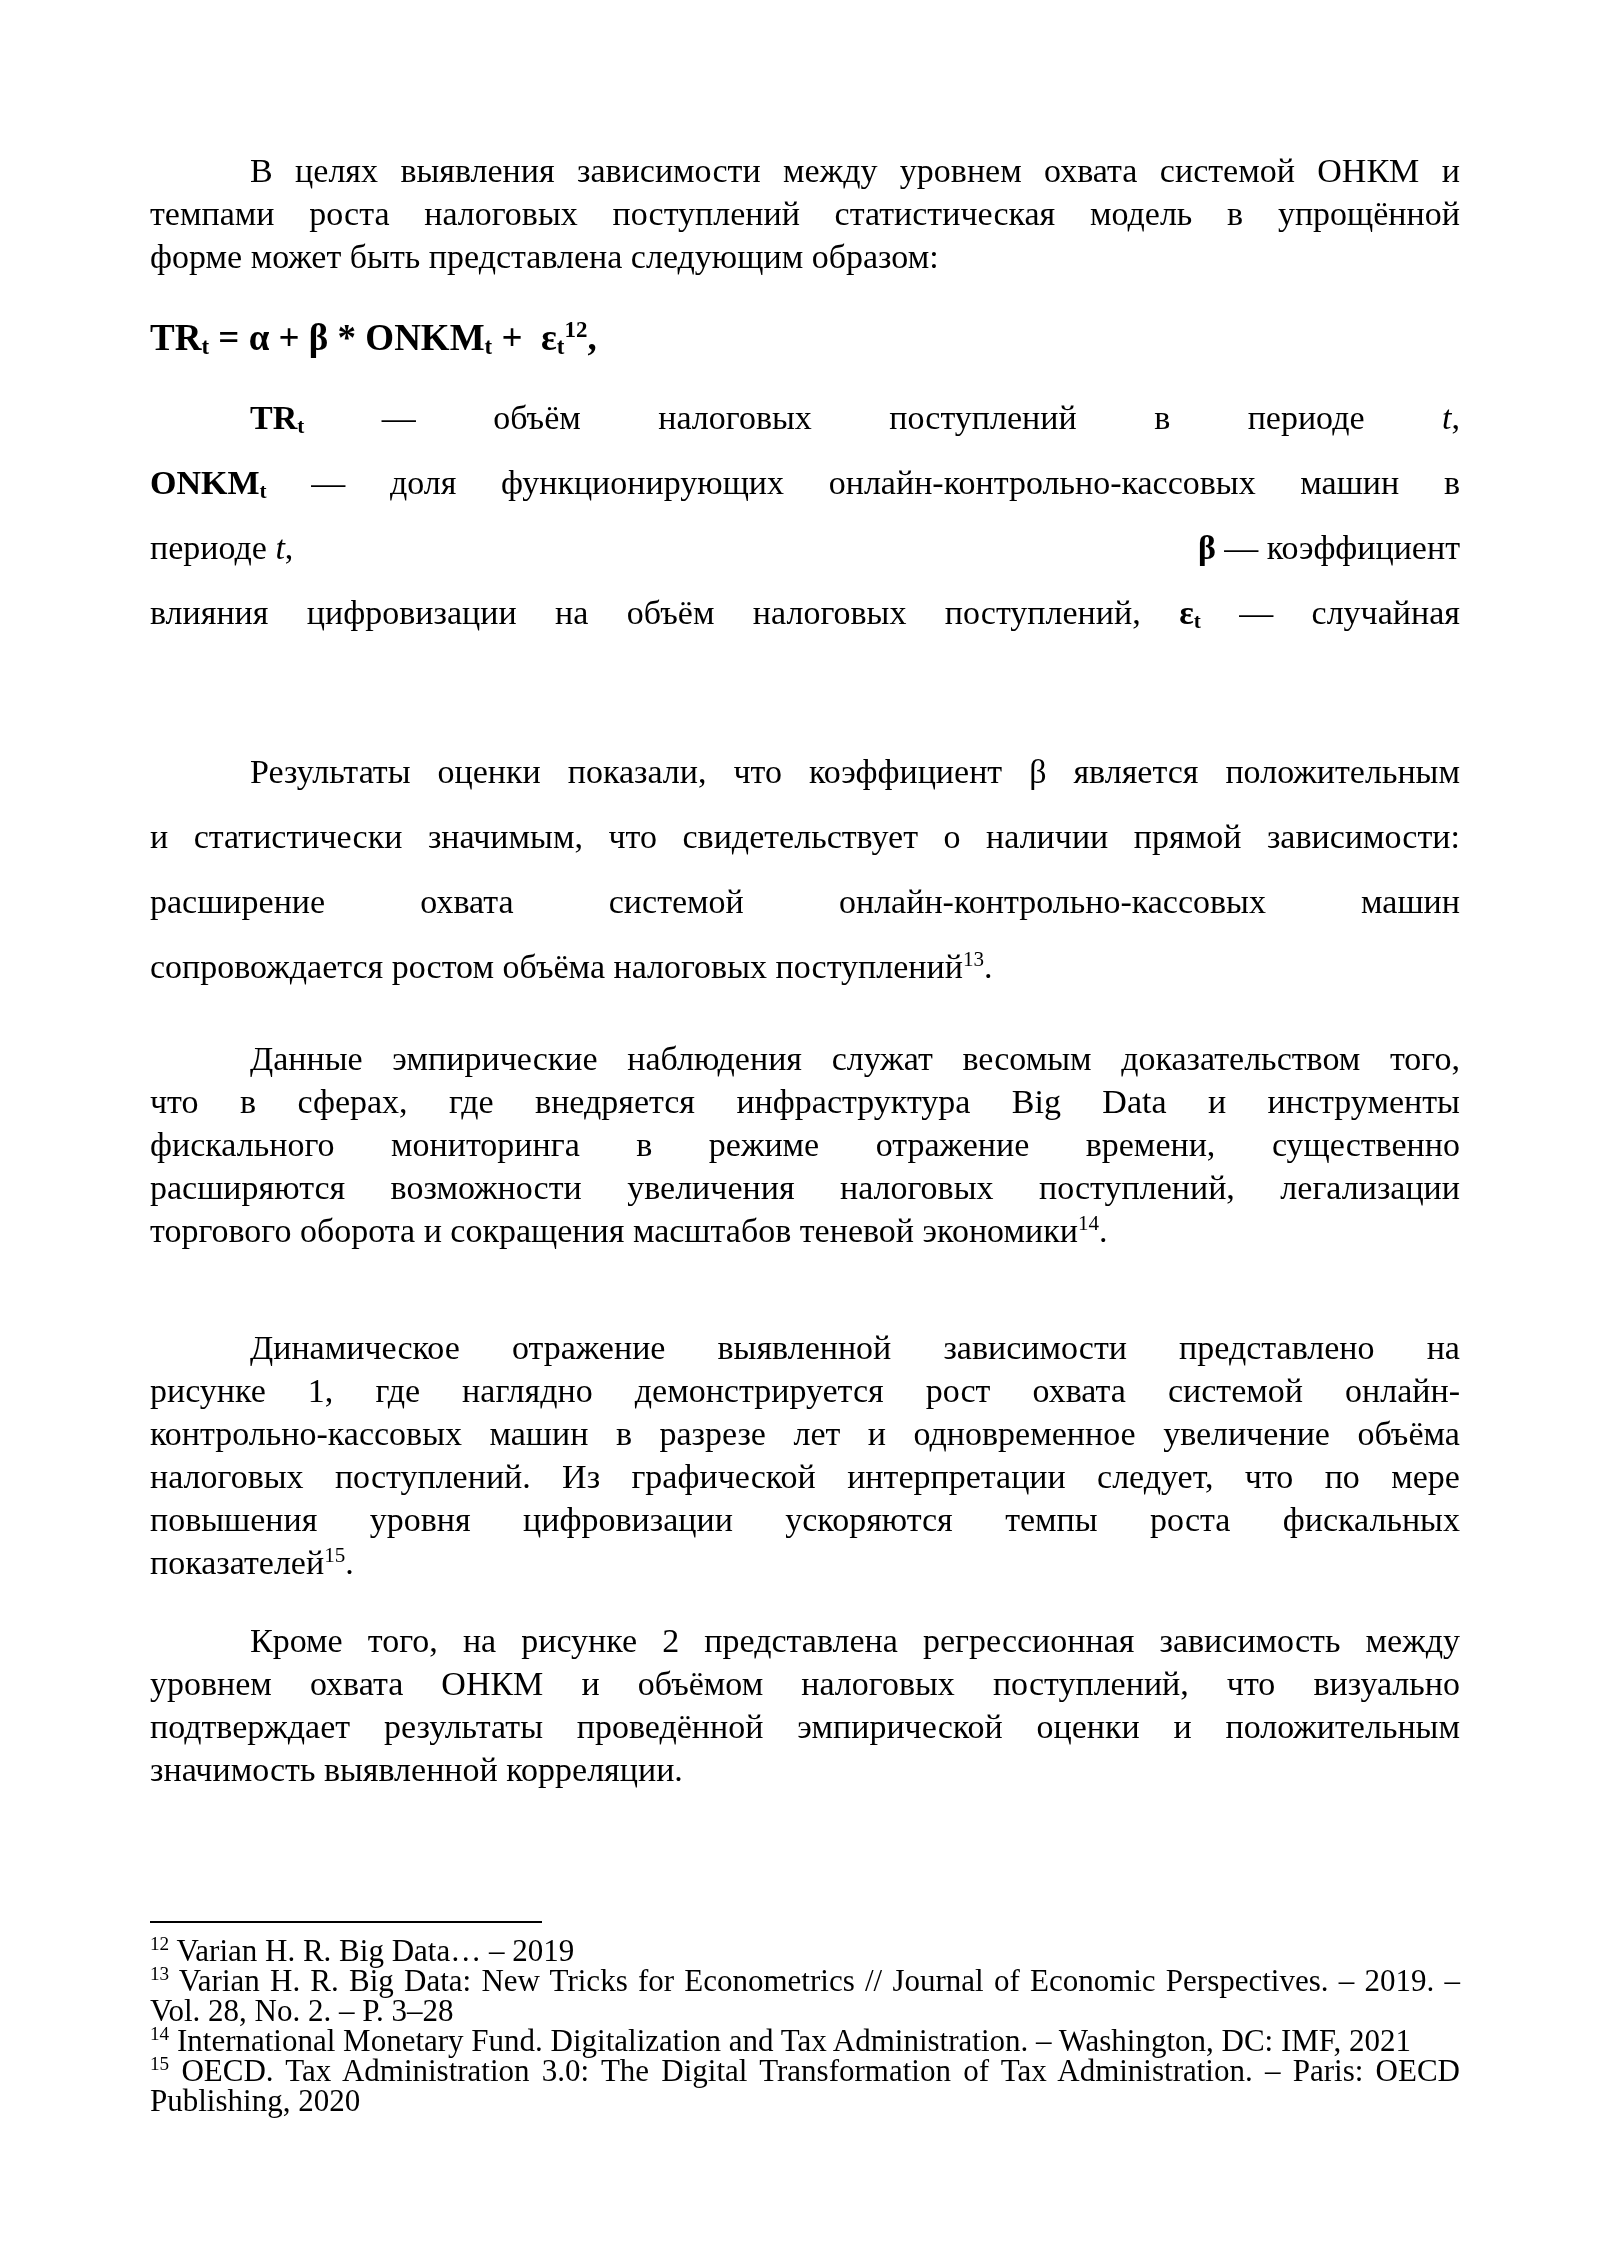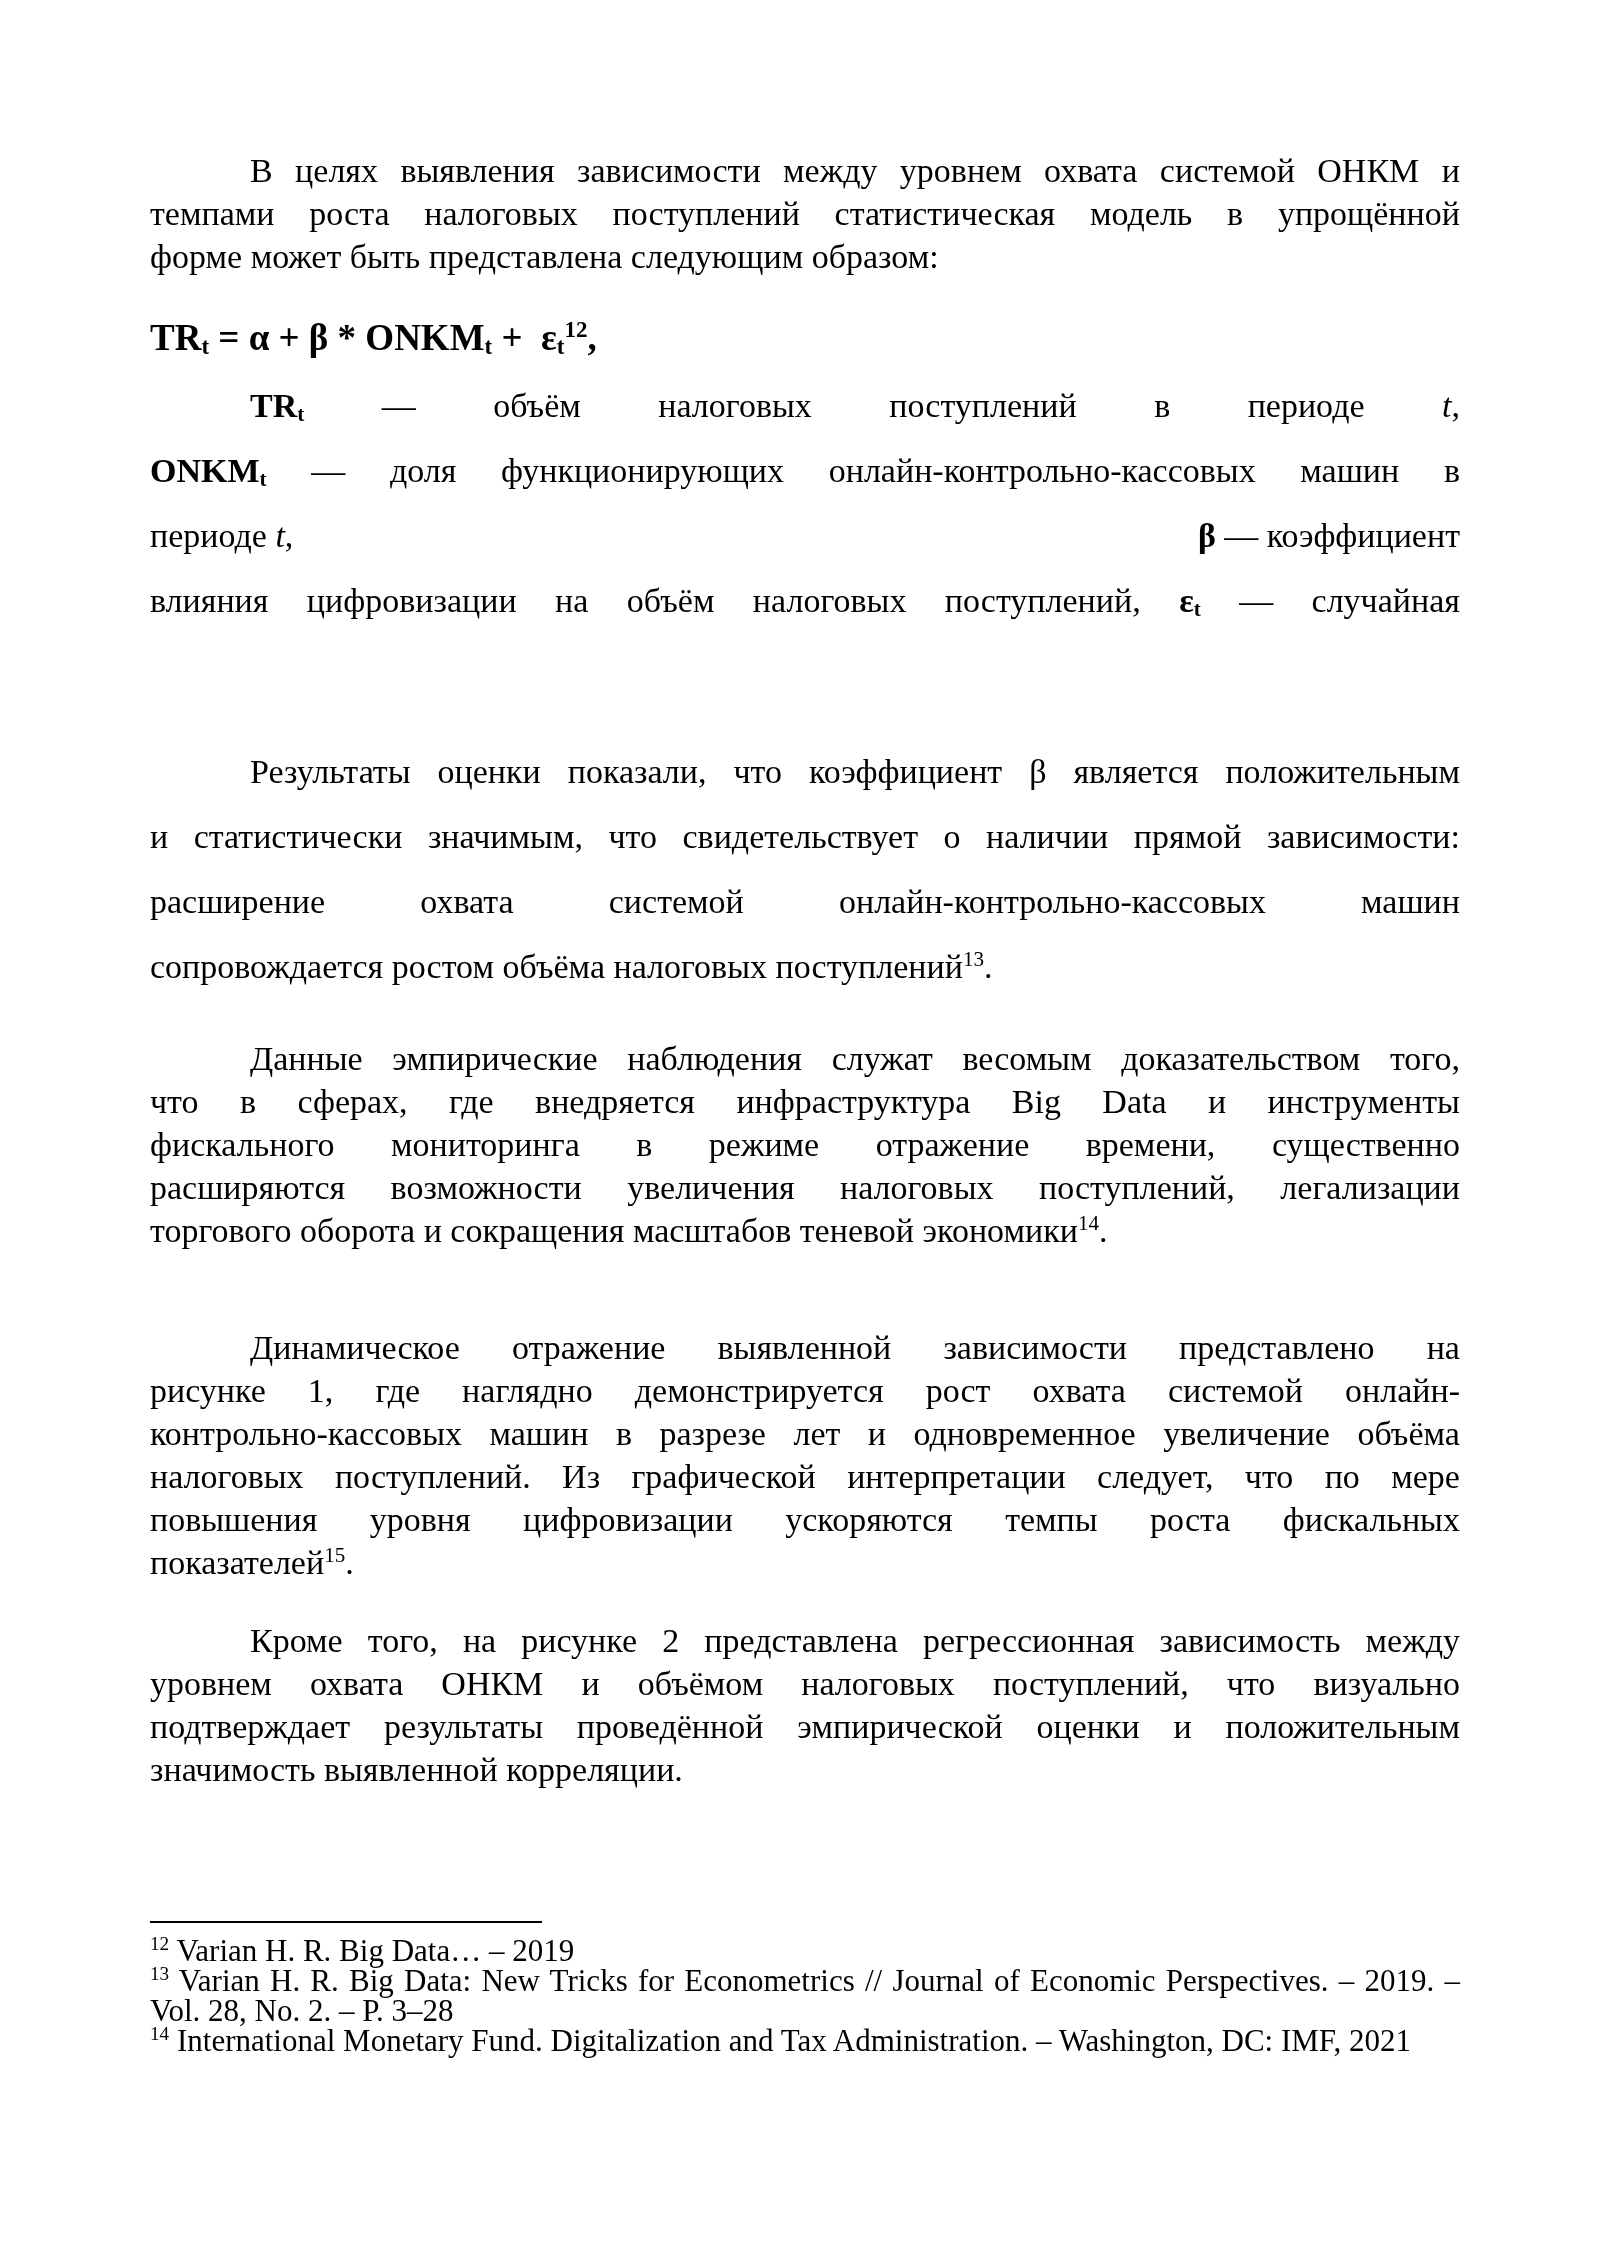--- a/index.html
+++ b/index.html
@@ -13,21 +13,21 @@
   .line{white-space:nowrap;}
   .line.just{display:flex;justify-content:space-between;}
   .line.indent{padding-left:100px;}
   .line.center{text-align:left;}
   .b{font-weight:bold;}
   .i{font-style:italic;}
   sub{font-size:0.62em;line-height:0;vertical-align:-0.18em;}
   sup{font-size:0.62em;line-height:0;vertical-align:0.55em;}
   .p-intro{top:149px;line-height:43px;}
   .p-formula{top:311px;line-height:54px;font-size:37px;}
-  .p-definitions{top:373px;line-height:65px;}
+  .p-definitions{top:385px;line-height:65px;}
   .p-results{top:739px;line-height:65px;}
   .p-empirical{top:1037px;line-height:43px;}
   .p-figure1{top:1326px;line-height:43px;}
   .p-figure2{top:1587px;line-height:43px;margin-top:32px;}
   .footnote-rule{position:absolute;left:150px;top:1921px;width:392px;height:2px;background:#000000;}
   .footnotes{position:absolute;left:150px;top:1936px;width:1310px;font-size:31px;line-height:30px;text-align:justify;}
   .footnotes .fn{margin:0;}
 </style>
 </head>
 <body>
@@ -255,14 +255,15 @@
         <span><span>положительным</span></span>
       </div>
       <div class="line last"><span><span>значимость</span></span> <span><span>выявленной</span></span> <span><span>корреляции.</span></span></div>
     </div>
 
   <div class="footnote-rule"></div>
   <div class="footnotes">
       <div class="fn"><sup>12</sup> Varian H. R. Big Data… – 2019</div>
       <div class="fn"><sup>13</sup> Varian H. R. Big Data: New Tricks for Econometrics // Journal of Economic Perspectives. – 2019. – Vol. 28, No. 2. – P. 3–28</div>
       <div class="fn"><sup>14</sup> International Monetary Fund. Digitalization and Tax Administration. – Washington, DC: IMF, 2021</div>
+      <div class="fn"><sup>15</sup> OECD. Tax Administration 3.0: The Digital Transformation of Tax Administration. – Paris: OECD Publishing, 2020</div>
     </div>
 </div>
 
 </body></html>

